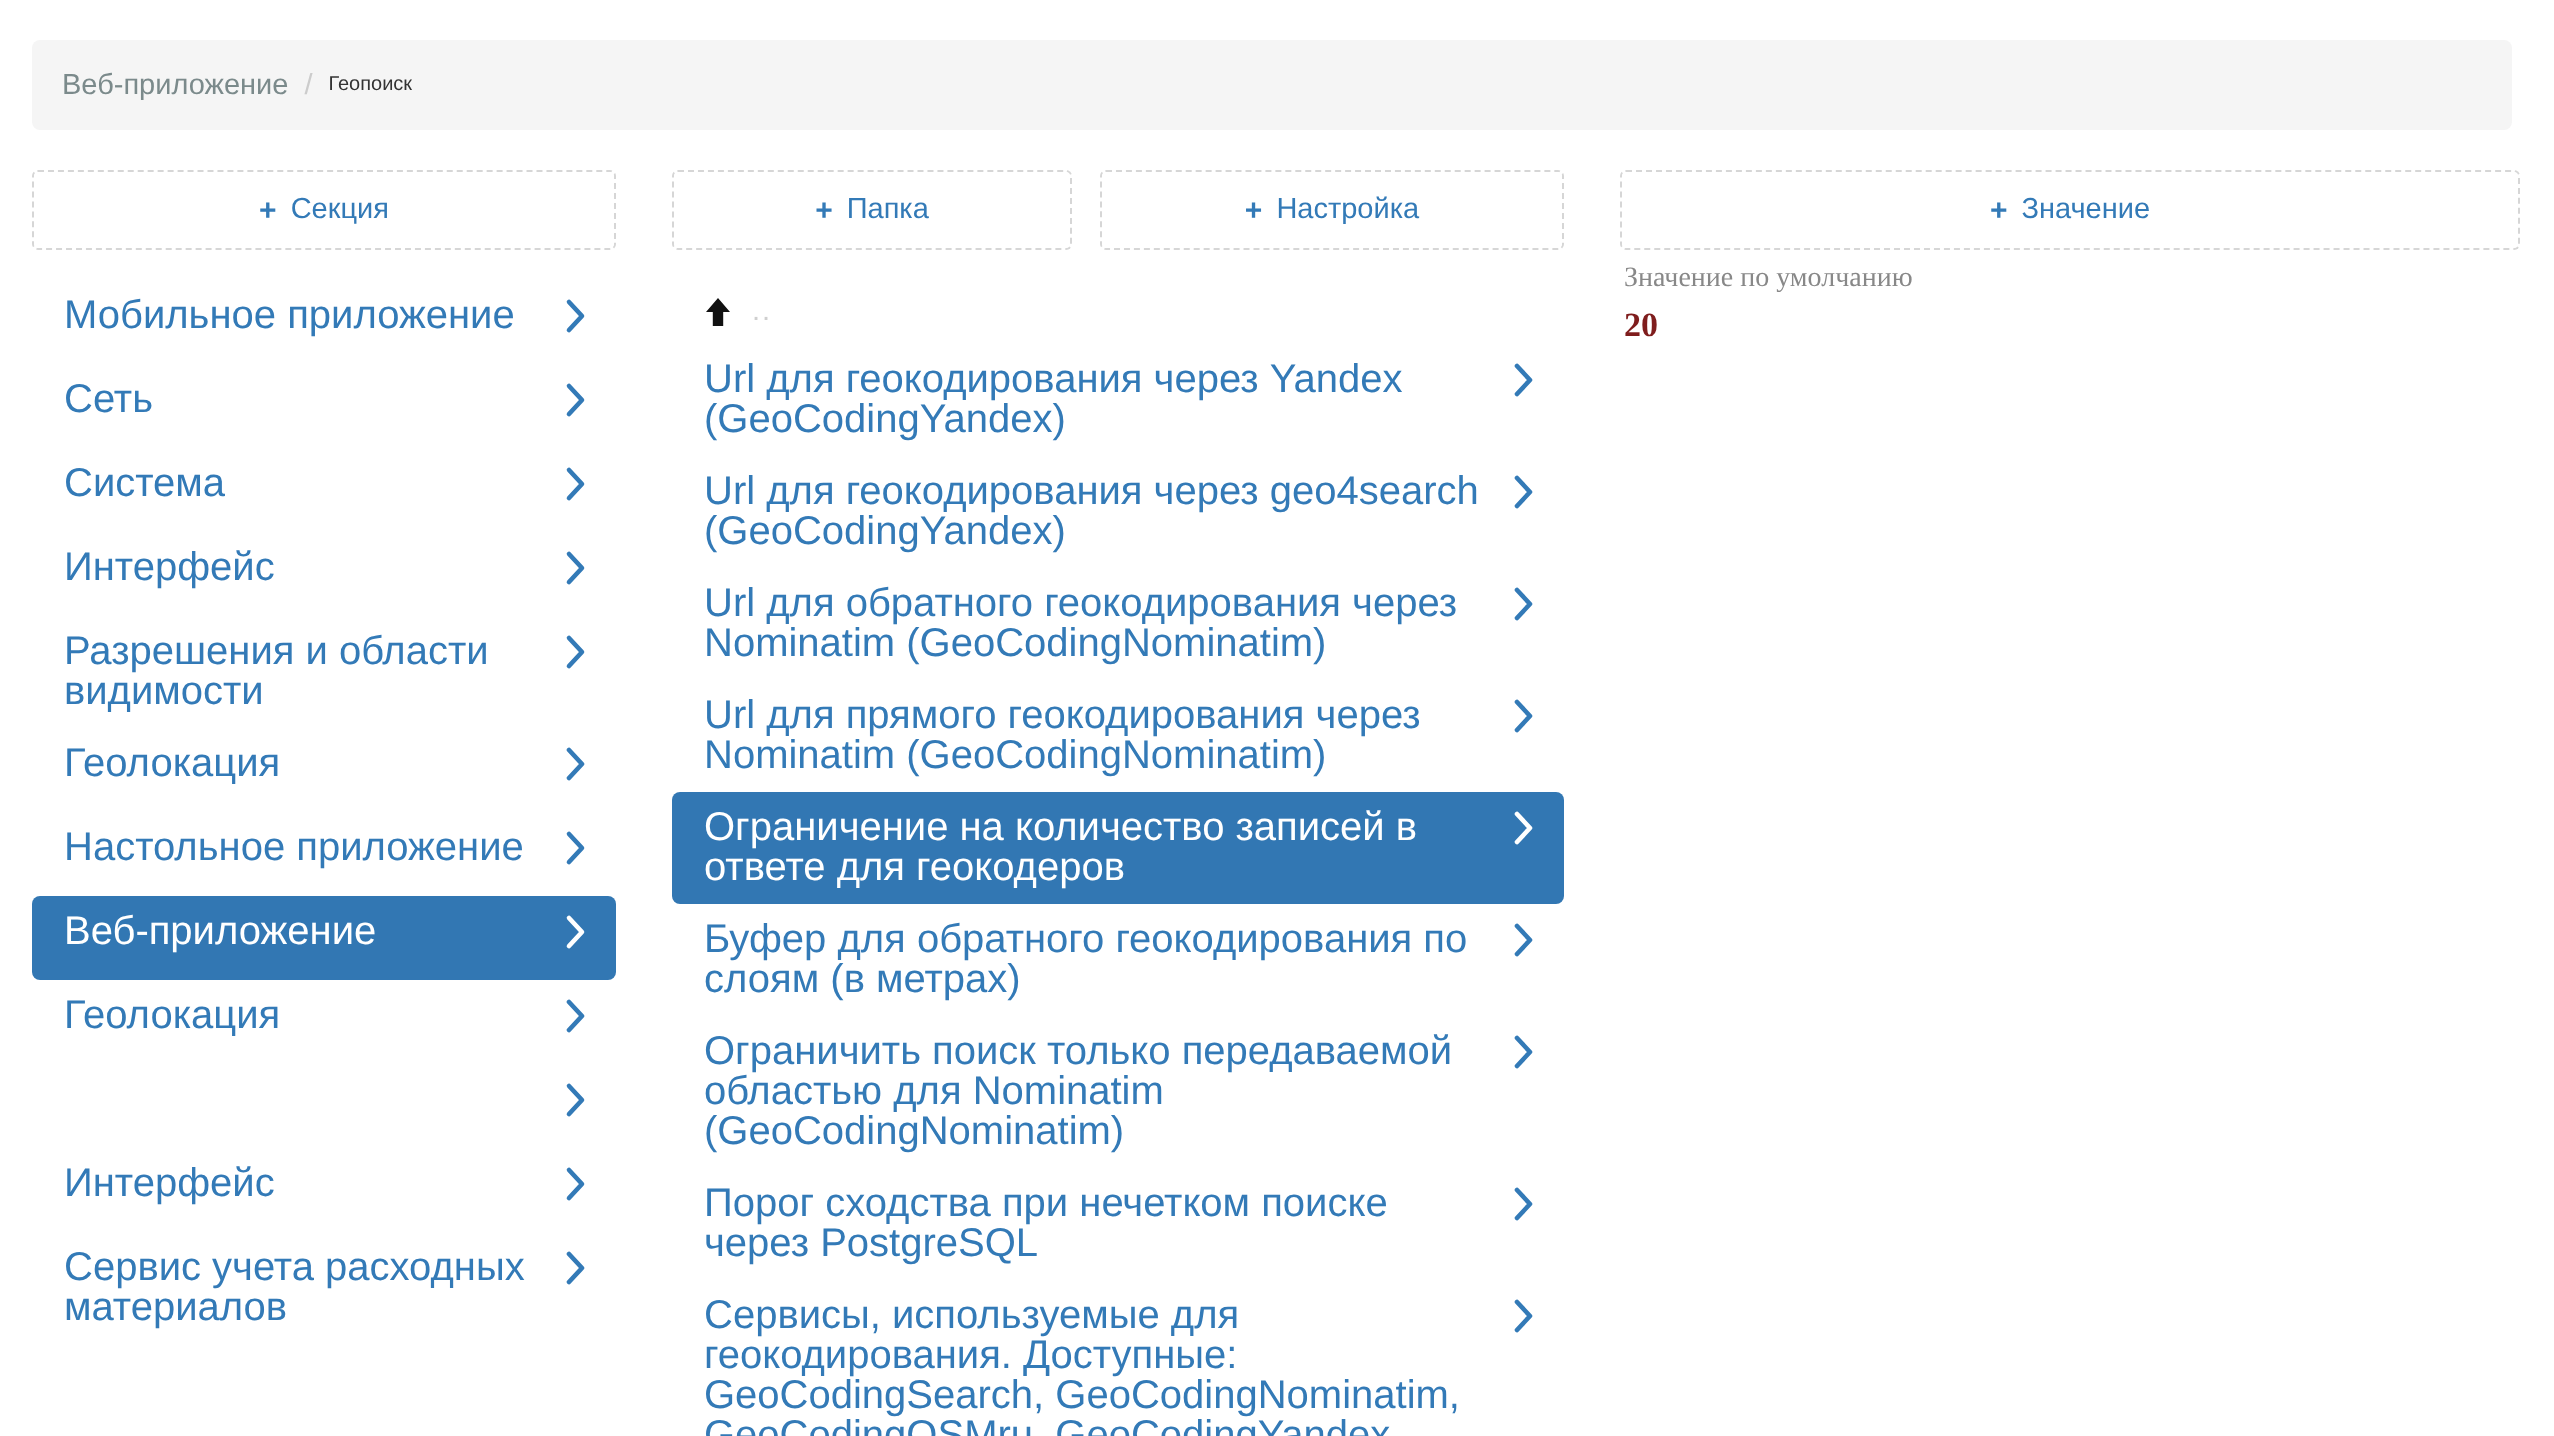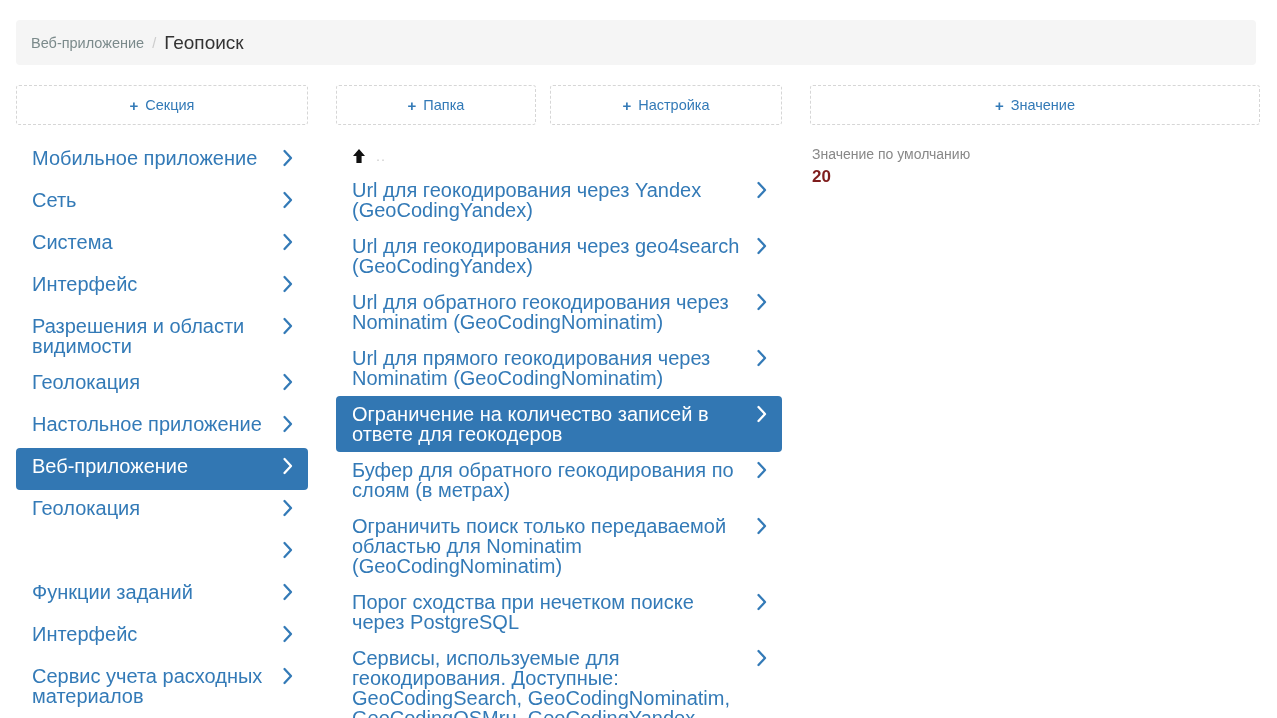--- a/index.html
+++ b/index.html
@@ -42,21 +42,21 @@
     cursor: pointer;
     white-space: nowrap;
   }
   .bc-sep {
     color: #cccccc;
     margin: 0 8px;
     font-size: 14.5px;
   }
   .bc-current {
     color: #333333;
-    font-size: 19px;
+    font-size: 10px;
     white-space: nowrap;
   }
 
   
   .columns {
     position: absolute;
     left: 0;
     top: 85px;
     width: 1277px;
     height: 633px;
@@ -156,21 +156,21 @@
     color: #111;
   }
   .up-arrow svg { display: block; }
   .up-dots {
     color: #cfcfcf;
     font-size: 14.5px;
     letter-spacing: 1px;
   }
 
   
-  .value-pane { margin-top: 19px; padding-left: 2px; }
+  .value-pane { margin-top: 5px; padding-left: 2px; font-family: Liberation Serif, serif; }
   .value-label {
     color: #888888;
     font-size: 14px;
     line-height: 20px;
     margin-bottom: 2px;
   }
   .value-number {
     color: #7f1d1d;
     font-size: 17px;
     font-weight: bold;
@@ -262,28 +262,20 @@
           </div>
           <div class="item">
             <span class="label">Геолокация</span>
             <span class="chev">
               <svg width="12" height="18" viewBox="0 0 12 18">
                 <path d="M2.5 2 L9 9 L2.5 16" fill="none" stroke-width="2.3" stroke-linecap="round" stroke-linejoin="round"></path>
               </svg>
             </span>
           </div>
           <div class="item">
-            <span class="chev">
-              <svg width="12" height="18" viewBox="0 0 12 18">
-                <path d="M2.5 2 L9 9 L2.5 16" fill="none" stroke-width="2.3" stroke-linecap="round" stroke-linejoin="round"></path>
-              </svg>
-            </span>
-          </div>
-          <div class="item">
-            <span class="label">Функции заданий</span>
             <span class="chev">
               <svg width="12" height="18" viewBox="0 0 12 18">
                 <path d="M2.5 2 L9 9 L2.5 16" fill="none" stroke-width="2.3" stroke-linecap="round" stroke-linejoin="round"></path>
               </svg>
             </span>
           </div>
           <div class="item">
             <span class="label">Интерфейс</span>
             <span class="chev">
               <svg width="12" height="18" viewBox="0 0 12 18">

